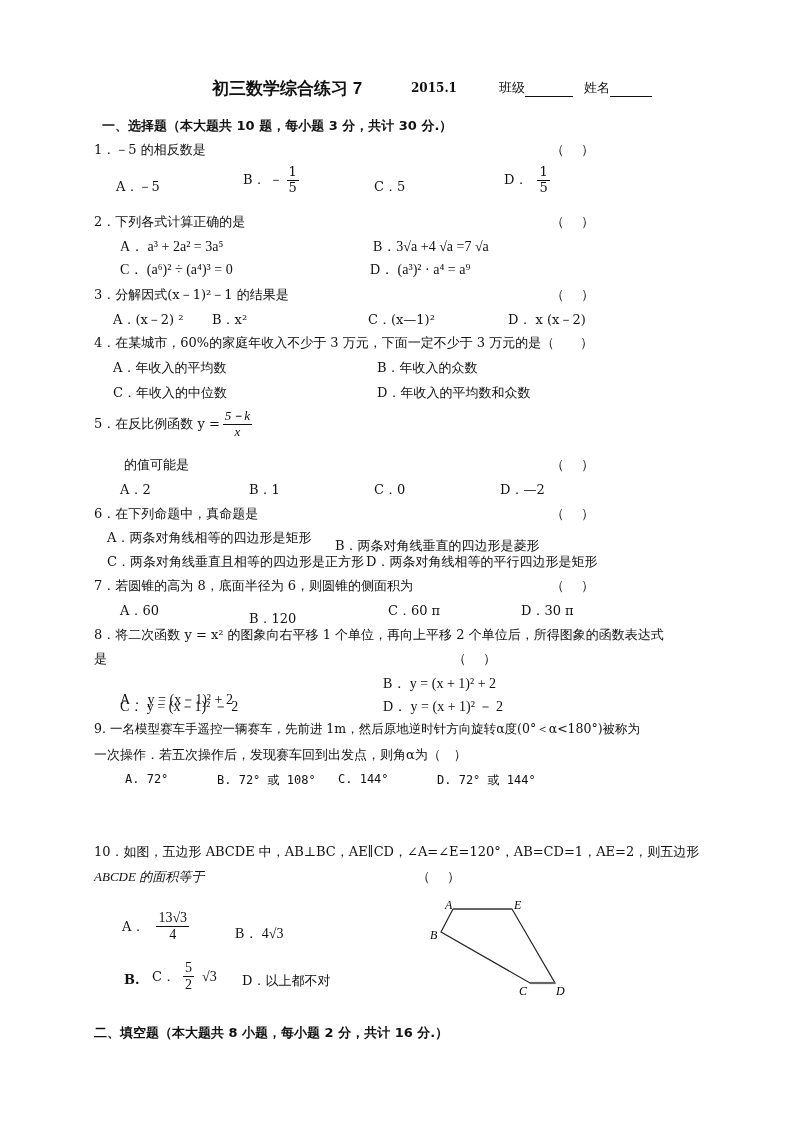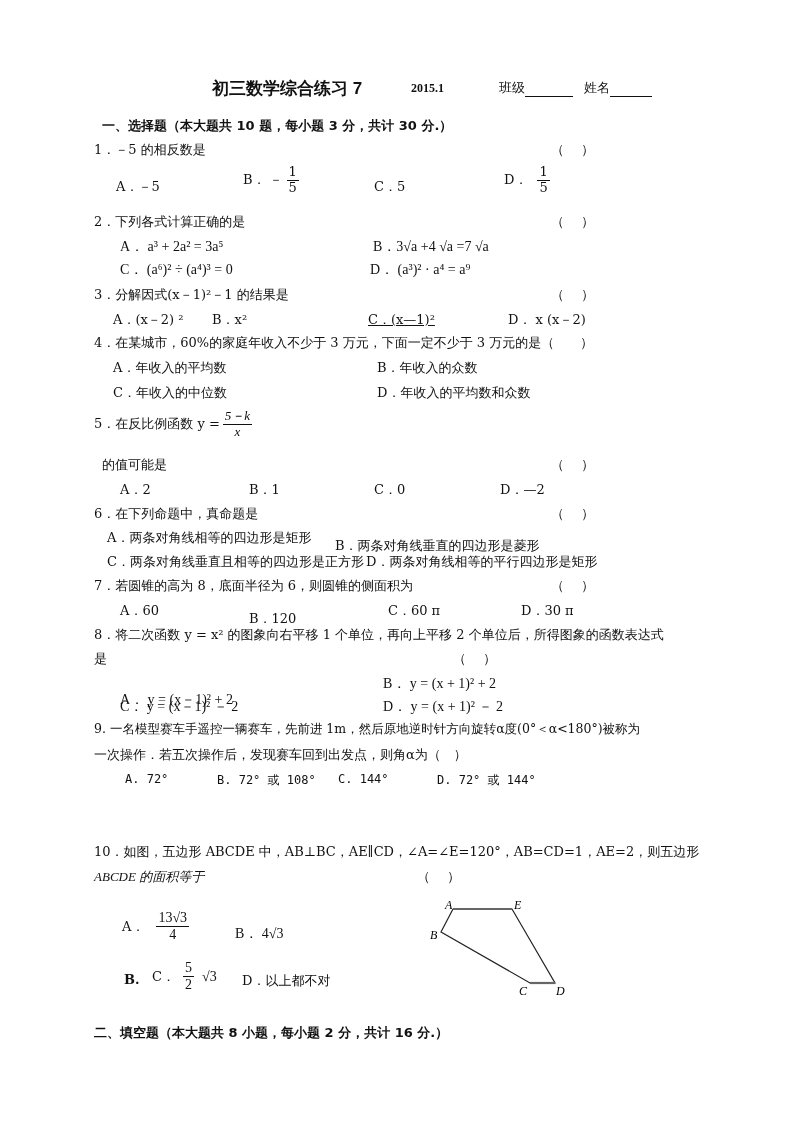--- a/index.html
+++ b/index.html
@@ -13,21 +13,21 @@
   .frac { display:inline-flex; flex-direction:column; align-items:center; vertical-align:middle; font-style:normal; line-height:1.15; }
   .frac .num { border-bottom:1px solid #111; padding:0 2px; }
   .it { font-style:italic; font-family:"Liberation Serif",serif; }
   .math { font-family:"Liberation Serif",serif; font-size:14px; }
   .mono { font-family:"DejaVu Sans Mono","Liberation Mono",monospace; font-size:12px; }
 </style>
 </head>
 <body>
 
 <div class="abs title" style="left:212px;top:77px;">初三数学综合练习 7</div>
-<div class="abs bold" style="left:411px;top:81px;font-size:12px;font-family:Liberation Serif, serif;">2015.1</div>
+<div class="abs bold" style="left:411px;top:81px;font-size:12px;">2015.1</div>
 <div class="abs" style="left:499px;top:79px;font-size:13px;">
   <span>班级</span><span class="blank" style="width:48px;"></span>
 </div>
 <div class="abs" style="left:584px;top:79px;font-size:13px;">
   <span>姓名</span><span class="blank" style="width:42px;"></span>
 </div>
 
 <div class="abs sec" style="left:102px;top:117px;">一、选择题（本大题共 10 题，每小题 3 分，共计 30 分.）</div>
 
 <div class="abs" style="left:94px;top:141px;">1．－5 的相反数是</div>
@@ -54,37 +54,37 @@
 <div class="abs" style="left:551px;top:213px;">（　 ）</div>
 <div class="abs math" style="left:120px;top:238px;">A．  a³ + 2a² = 3a⁵</div>
 <div class="abs math" style="left:373px;top:238px;">B．3√a +4 √a =7 √a</div>
 <div class="abs math" style="left:120px;top:261px;">C．  (a⁶)² ÷ (a⁴)³ = 0</div>
 <div class="abs math" style="left:370px;top:261px;">D．  (a³)² · a⁴ = a⁹</div>
 
 <div class="abs" style="left:94px;top:286px;">3．分解因式(x－1)²－1 的结果是</div>
 <div class="abs" style="left:551px;top:286px;">（　 ）</div>
 <div class="abs" style="left:113px;top:311px;">A．(x－2) ²</div>
 <div class="abs" style="left:212px;top:311px;">B．x²</div>
-<div class="abs" style="left:368px;top:311px;text-decoration:underline;">C．(x—1)²</div>
+<div class="abs" style="left:368px;top:311px;">C．(x—1)²</div>
 <div class="abs" style="left:508px;top:311px;">D．  x (x－2)</div>
 
 <div class="abs" style="left:94px;top:334px;">4．在某城市，60%的家庭年收入不少于 3 万元，下面一定不少于 3 万元的是（　　）</div>
 <div class="abs" style="left:113px;top:359px;">A．年收入的平均数</div>
 <div class="abs" style="left:377px;top:359px;">B．年收入的众数</div>
 <div class="abs" style="left:113px;top:384px;">C．年收入的中位数</div>
 <div class="abs" style="left:377px;top:384px;">D．年收入的平均数和众数</div>
 
 <div class="abs" style="left:94px;top:409px;display:flex;align-items:center;gap:3px;">
   <span>5．在反比例函数 y =</span>
   <span class="frac it">
       <span class="num">5－k</span>
       <span>x</span>
     </span>
 </div>
-<div class="abs" style="left:102px;top:456px;">的值可能是</div>
+<div class="abs" style="left:124px;top:456px;">的值可能是</div>
 <div class="abs" style="left:551px;top:456px;">（　 ）</div>
 <div class="abs" style="left:120px;top:481px;">A．2</div>
 <div class="abs" style="left:249px;top:481px;">B．1</div>
 <div class="abs" style="left:374px;top:481px;">C．0</div>
 <div class="abs" style="left:500px;top:481px;">D．—2</div>
 
 <div class="abs" style="left:94px;top:505px;">6．在下列命题中，真命题是</div>
 <div class="abs" style="left:551px;top:505px;">（　 ）</div>
 <div class="abs" style="left:107px;top:529px;">A．两条对角线相等的四边形是矩形</div>
 <div class="abs" style="left:335px;top:529px;margin-top:8px;">B．两条对角线垂直的四边形是菱形</div>

